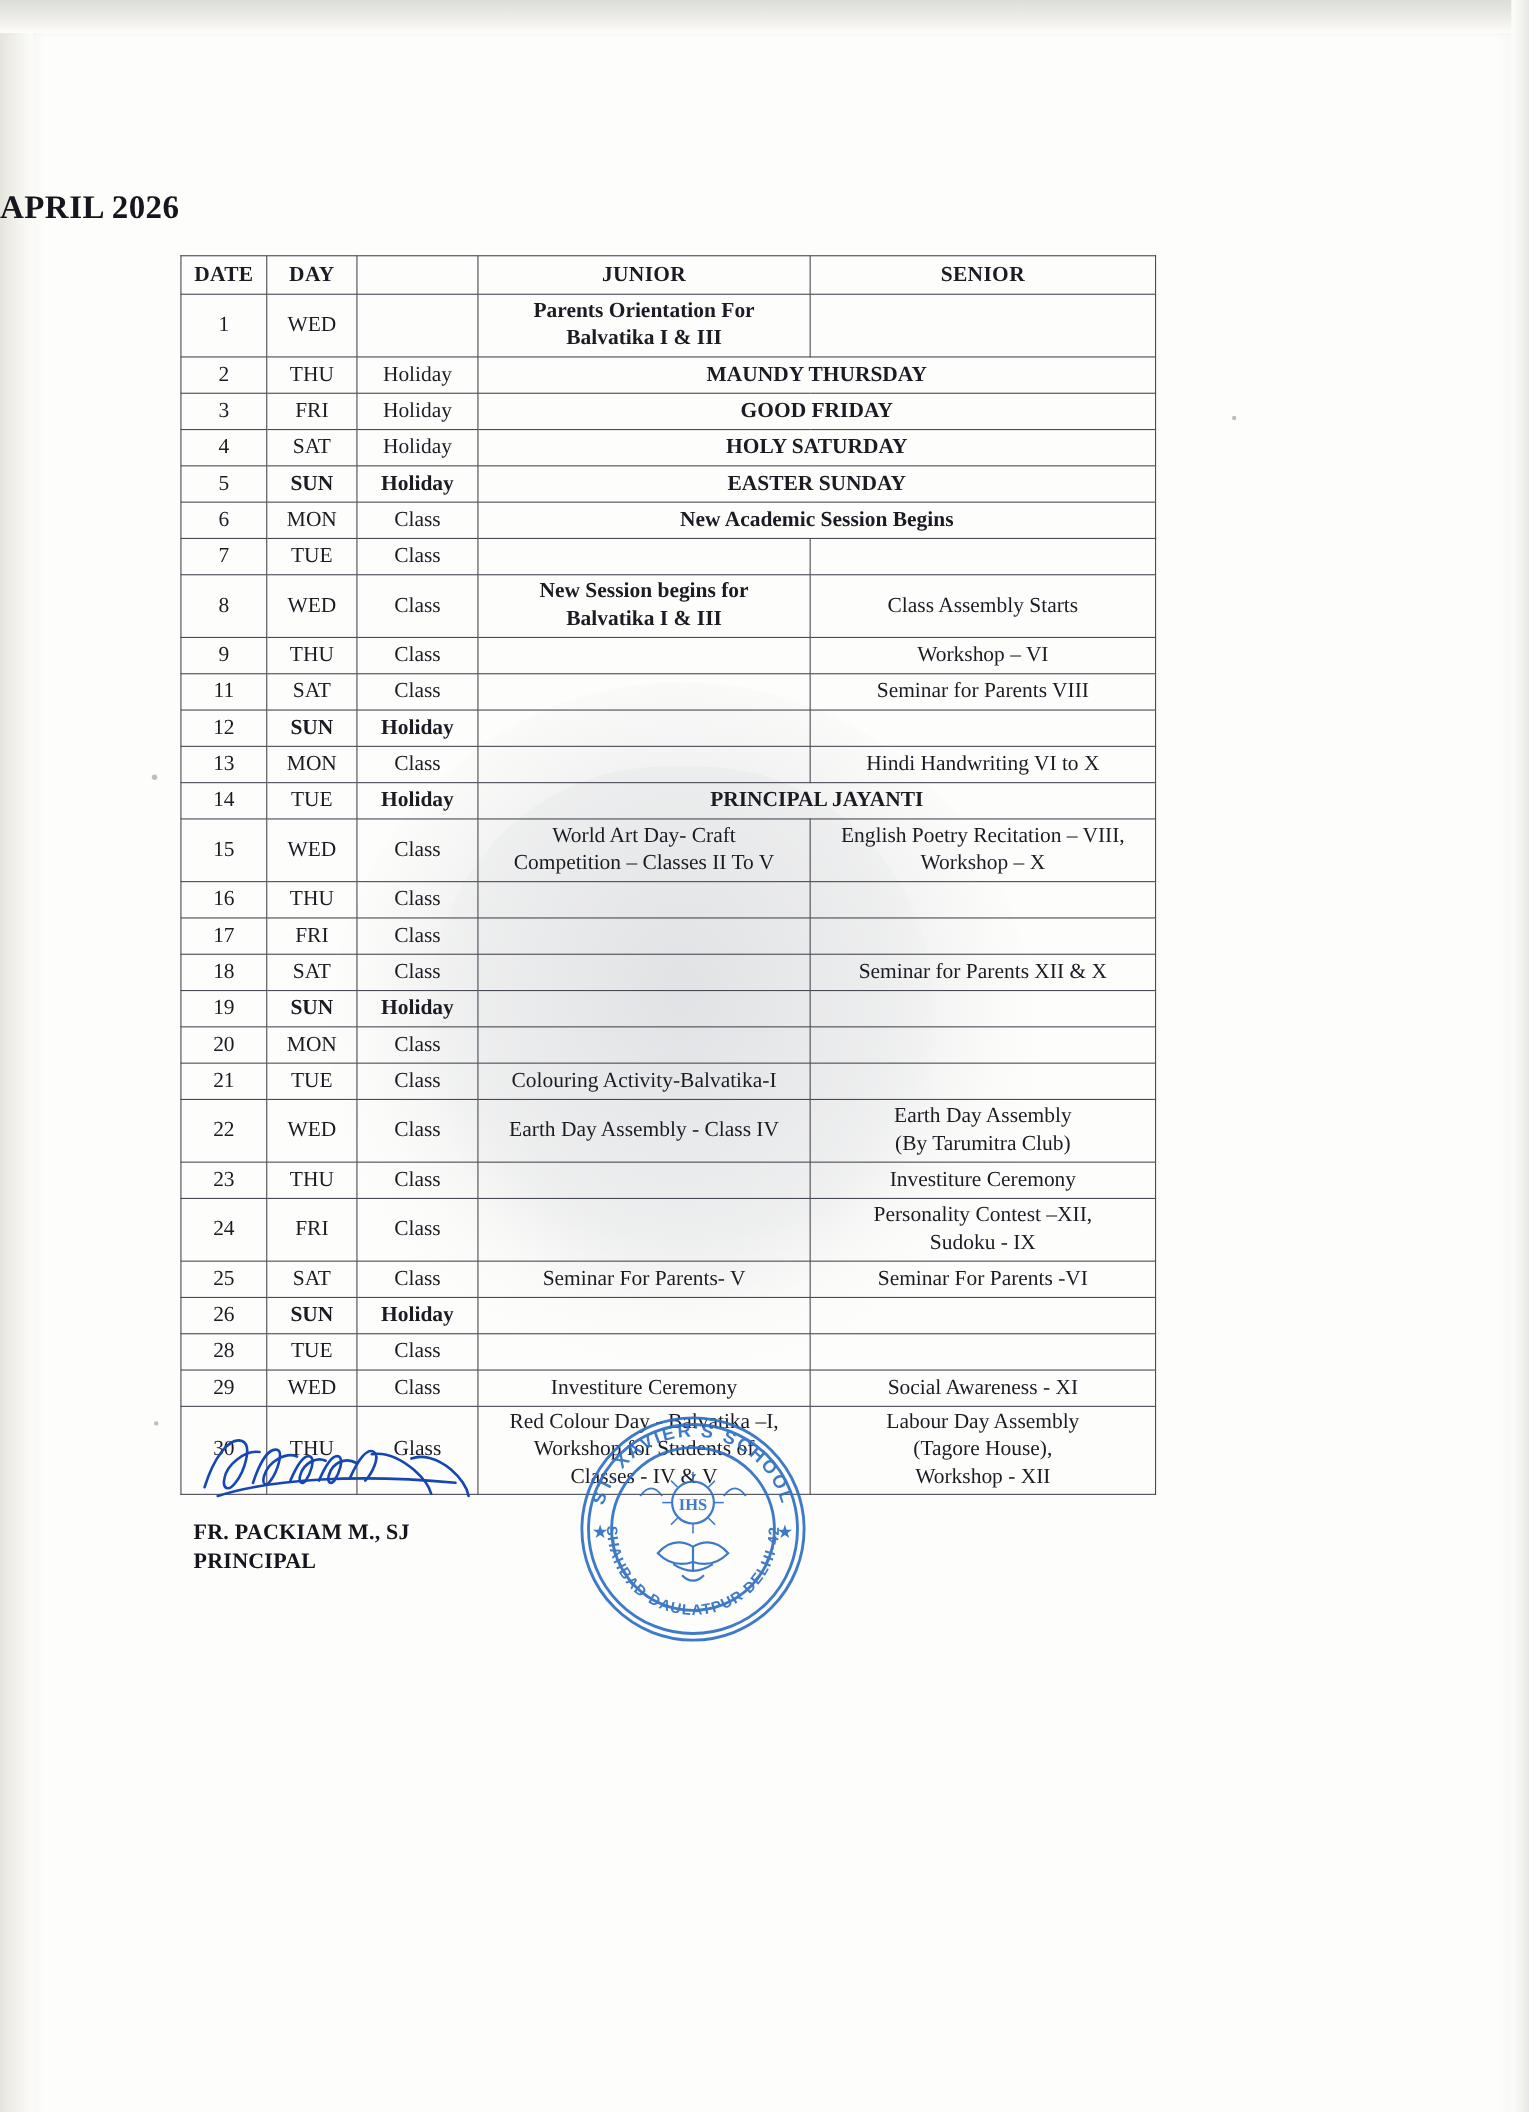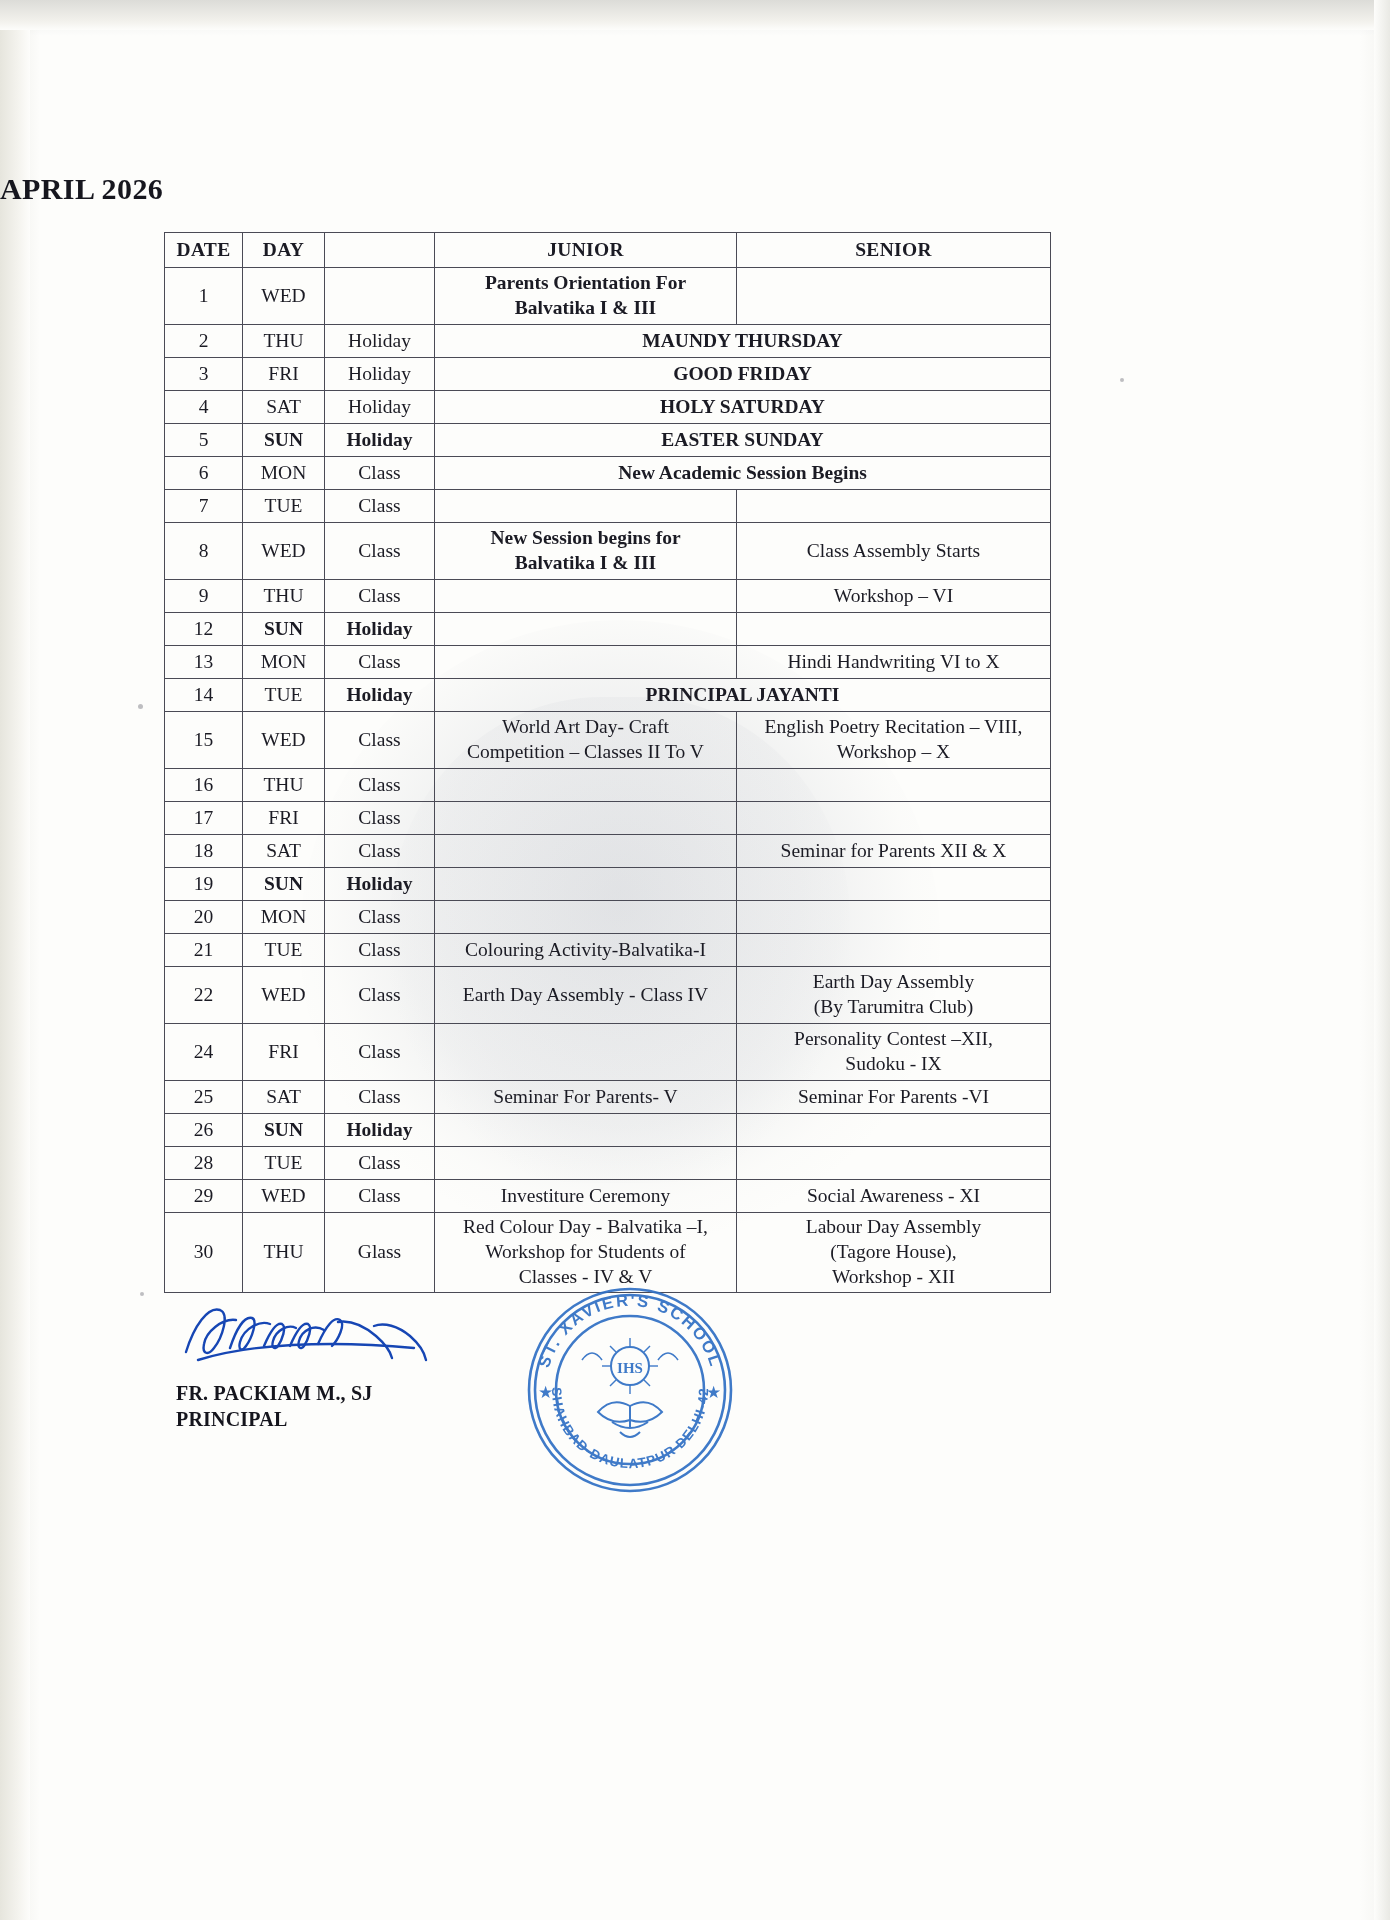--- a/index.html
+++ b/index.html
@@ -261,20 +261,27 @@
               <td class="ev">Class Assembly Starts</td>
             </tr>
             <tr class="r-norm">
               <td class="date">9</td>
               <td class="day">THU</td>
               <td class="type">Class</td>
               <td class="ev"></td>
               <td class="ev">Workshop – VI</td>
             </tr>
             <tr class="r-norm">
+              <td class="date">11</td>
+              <td class="day">SAT</td>
+              <td class="type">Class</td>
+              <td class="ev"></td>
+              <td class="ev">Seminar for Parents VIII</td>
+            </tr>
+            <tr class="r-norm">
               <td class="date">12</td>
               <td class="day bold">SUN</td>
               <td class="type bold">Holiday</td>
               <td class="ev"></td>
               <td class="ev"></td>
             </tr>
             <tr class="r-norm">
               <td class="date">13</td>
               <td class="day">MON</td>
               <td class="type">Class</td>
@@ -335,20 +342,27 @@
               <td class="type">Class</td>
               <td class="ev">Colouring Activity-Balvatika-I</td>
               <td class="ev"></td>
             </tr>
             <tr class="r-tall">
               <td class="date">22</td>
               <td class="day">WED</td>
               <td class="type">Class</td>
               <td class="ev">Earth Day Assembly - Class IV</td>
               <td class="ev">Earth Day Assembly<br>(By Tarumitra Club)</td>
+            </tr>
+            <tr class="r-norm">
+              <td class="date">23</td>
+              <td class="day">THU</td>
+              <td class="type">Class</td>
+              <td class="ev"></td>
+              <td class="ev">Investiture Ceremony</td>
             </tr>
             <tr class="r-tall">
               <td class="date">24</td>
               <td class="day">FRI</td>
               <td class="type">Class</td>
               <td class="ev"></td>
               <td class="ev">Personality Contest –XII,<br>Sudoku - IX</td>
             </tr>
             <tr class="r-norm">
               <td class="date">25</td>

